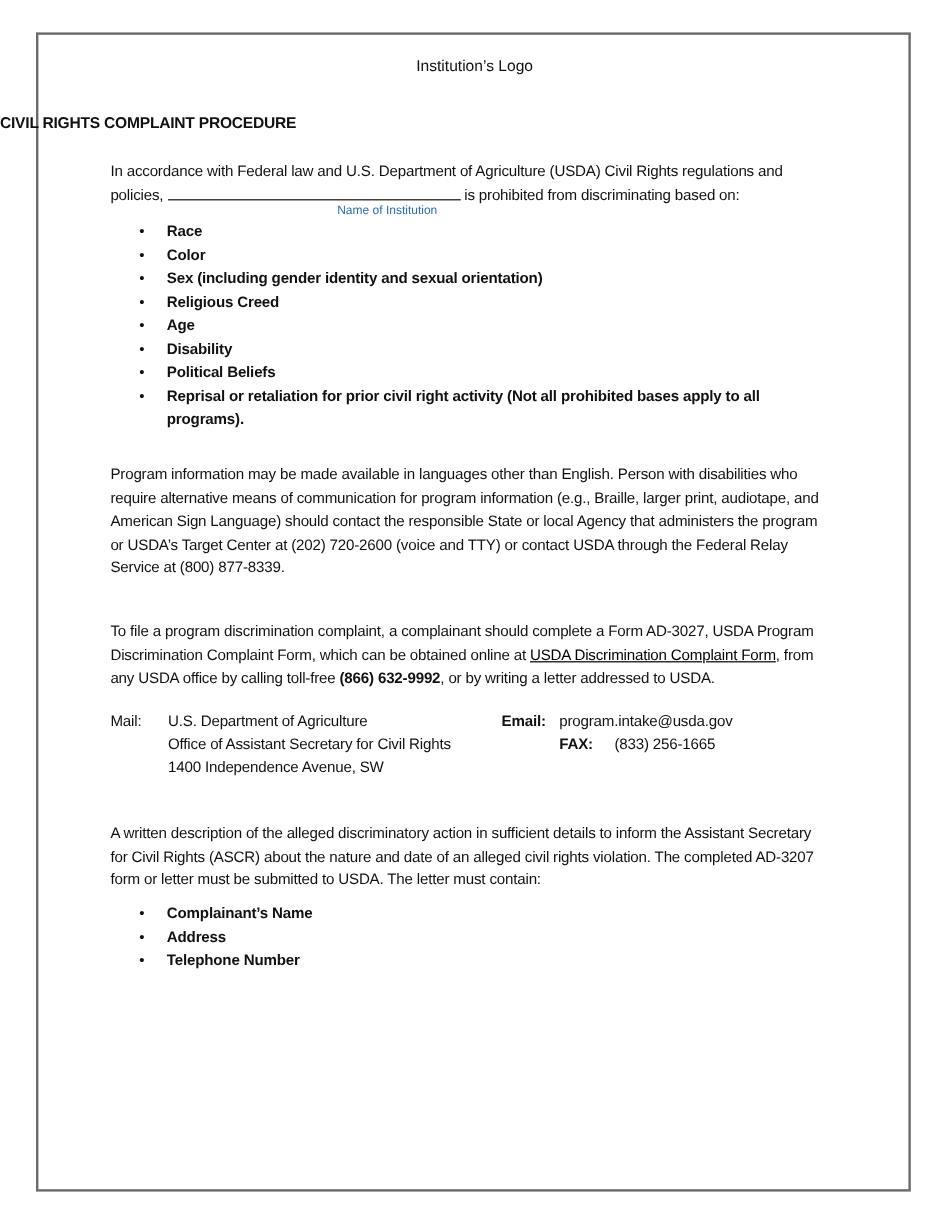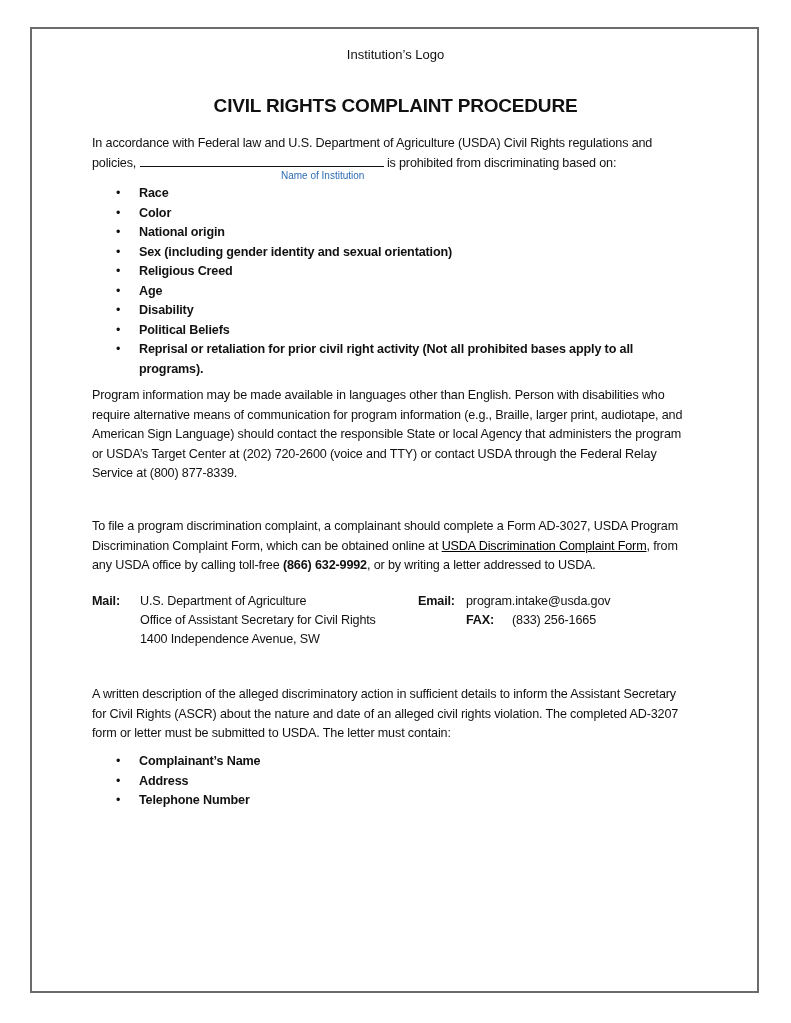--- a/index.html
+++ b/index.html
@@ -1,34 +1,34 @@
 <!DOCTYPE html>
 <html><head>
 <meta charset="utf-8">
 <style>
   html, body { margin:0; padding:0; background:#fff; }
   body { width:791px; height:1023px; position:relative; overflow:hidden;
          font-family:"Liberation Sans", sans-serif; color:#111; }
   .frame { position:absolute; left:30px; top:27px; width:729px; height:966px;
            border:2px solid #6b6b6b; box-sizing:border-box; }
   .logo { position:absolute; left:0; right:0; top:47px; text-align:center; font-size:13px; }
-  .title { position:absolute; left:0; right:0; top:95px; text-align:center; font-size:19px; font-weight:bold; letter-spacing:-0.2px; }
+  .title { position:absolute; left:0; right:0; top:95px; text-align:left; font-size:13px; font-weight:bold; letter-spacing:-0.2px; }
   .content { position:absolute; left:92px; width:600px; font-size:12.6px; line-height:19.5px; letter-spacing:-0.15px; }
   .p1 { top:134px; }
   .blank { display:inline-block; width:244px; border-bottom:1px solid #111; height:12px; vertical-align:baseline; }
   .caption { position:absolute; left:241px; top:170px; font-size:10px; color:#2e6db3;margin-left:40px; }
   ul.bul { position:absolute; left:92px; width:580px; margin:0; padding:0; list-style:none; font-size:12.6px; font-weight:bold; line-height:19.5px; letter-spacing:-0.15px; }
   ul.bul li { position:relative; padding-left:47px; }
   ul.bul li::before { content:"•"; position:absolute; left:24px; top:0; font-weight:normal; }
   .list1 { top:184px; }
   .p2 { top:386px; }
   .p3 { top:517px; }
   .link { color:#000000; text-decoration:underline; }
   .mail { position:absolute; left:92px; top:592px; font-size:12.6px; line-height:19px; letter-spacing:-0.15px; }
-  .mail-label { position:absolute; left:0; top:0; font-weight:bold; }
+  .mail-label { position:absolute; left:0; top:0; font-weight:normal; }
   .mail-lines { position:absolute; left:48px; top:0; width:280px; }
   .email-label { position:absolute; left:326px; top:0; font-weight:bold; }
   .email-val { position:absolute; left:374px; top:0; white-space:nowrap; }
   .fax-label { position:absolute; left:374px; top:19px; font-weight:bold; }
   .fax-val { position:absolute; left:420px; top:19px; white-space:nowrap; }
   .p4 { top:685px; }
   .list2 { top:752px; }
 </style>
 </head>
 <body>
@@ -42,21 +42,20 @@
   <span>In accordance with Federal law and U.S. Department of Agriculture (USDA) Civil Rights regulations and</span><br>
   <span>policies,</span>
   <span class="blank"></span>
   <span>is prohibited from discriminating based on:</span>
 </div>
 <div class="caption">Name of Institution</div>
 
 <ul class="bul list1">
   <li>Race</li>
   <li>Color</li>
-  <li>National origin</li>
   <li>Sex (including gender identity and sexual orientation)</li>
   <li>Religious Creed</li>
   <li>Age</li>
   <li>Disability</li>
   <li>Political Beliefs</li>
   <li>Reprisal or retaliation for prior civil right activity (Not all prohibited bases apply to all programs).</li>
 </ul>
 
 <div class="content p2">Program information may be made available in languages other than English. Person with disabilities who require alternative means of communication for program information (e.g., Braille, larger print, audiotape, and American Sign Language) should contact the responsible State or local Agency that administers the program or USDA’s Target Center at (202) 720-2600 (voice and TTY) or contact USDA through the Federal Relay Service at (800) 877-8339.</div>
 

